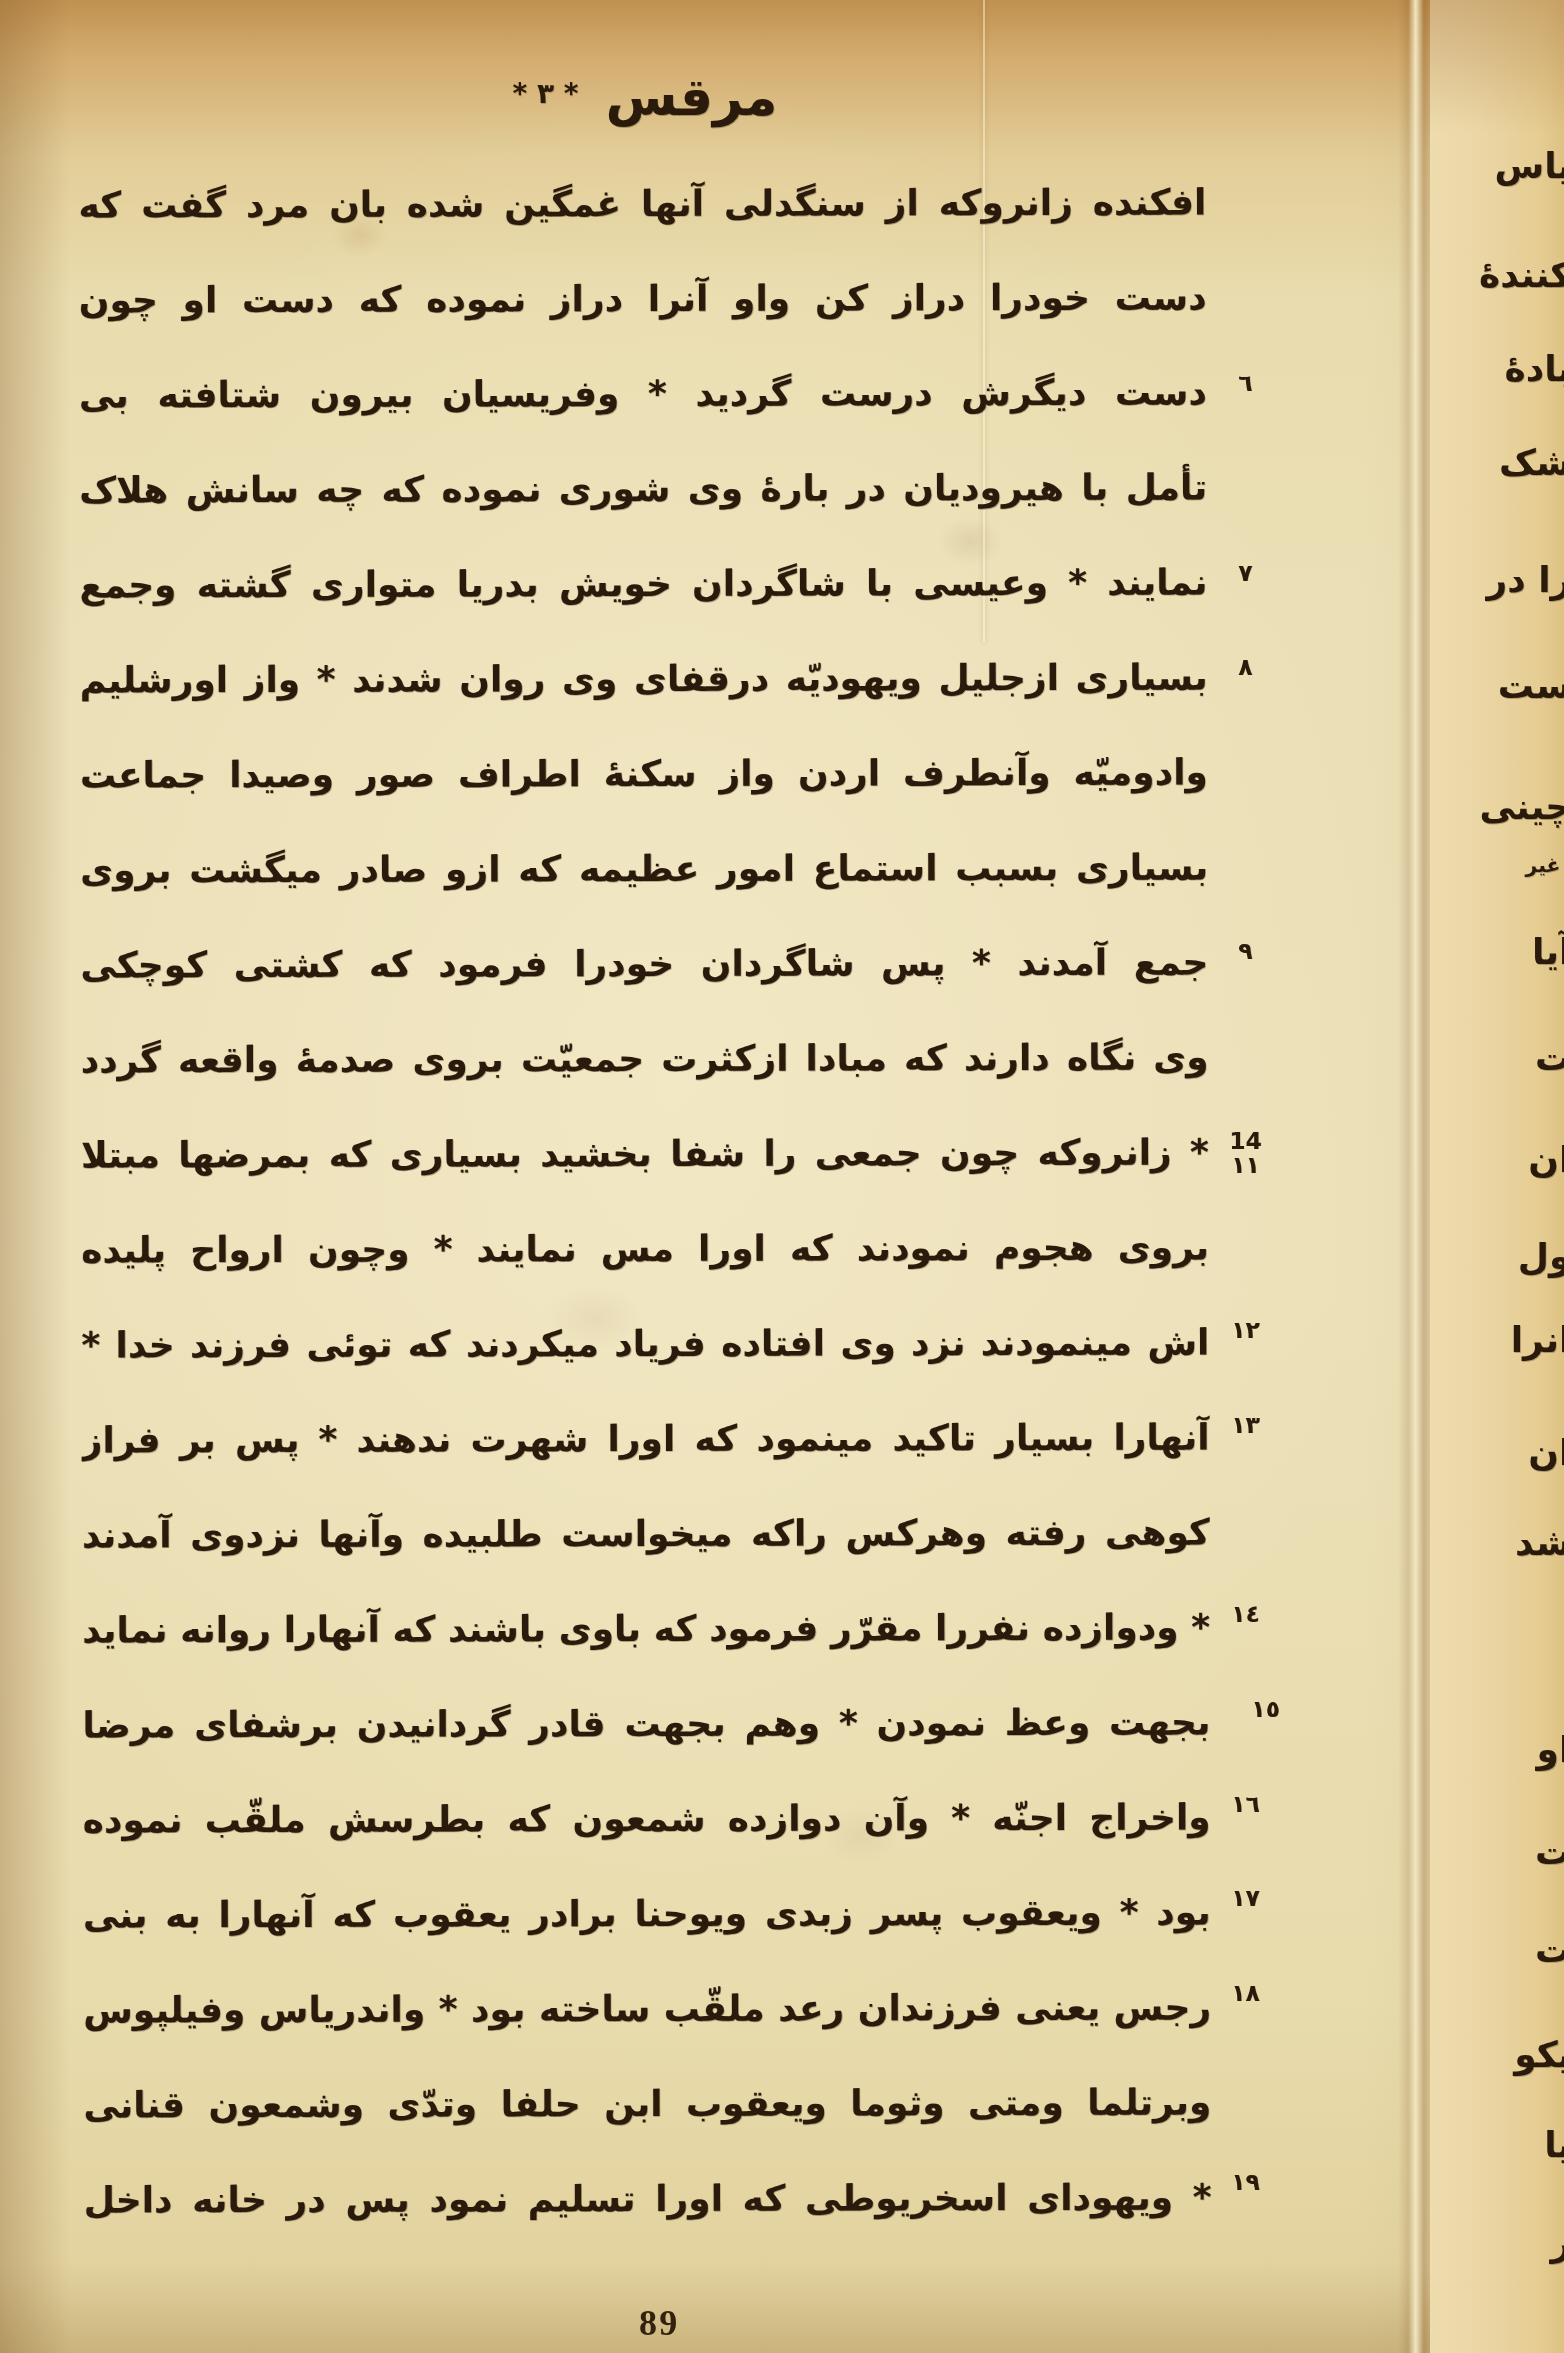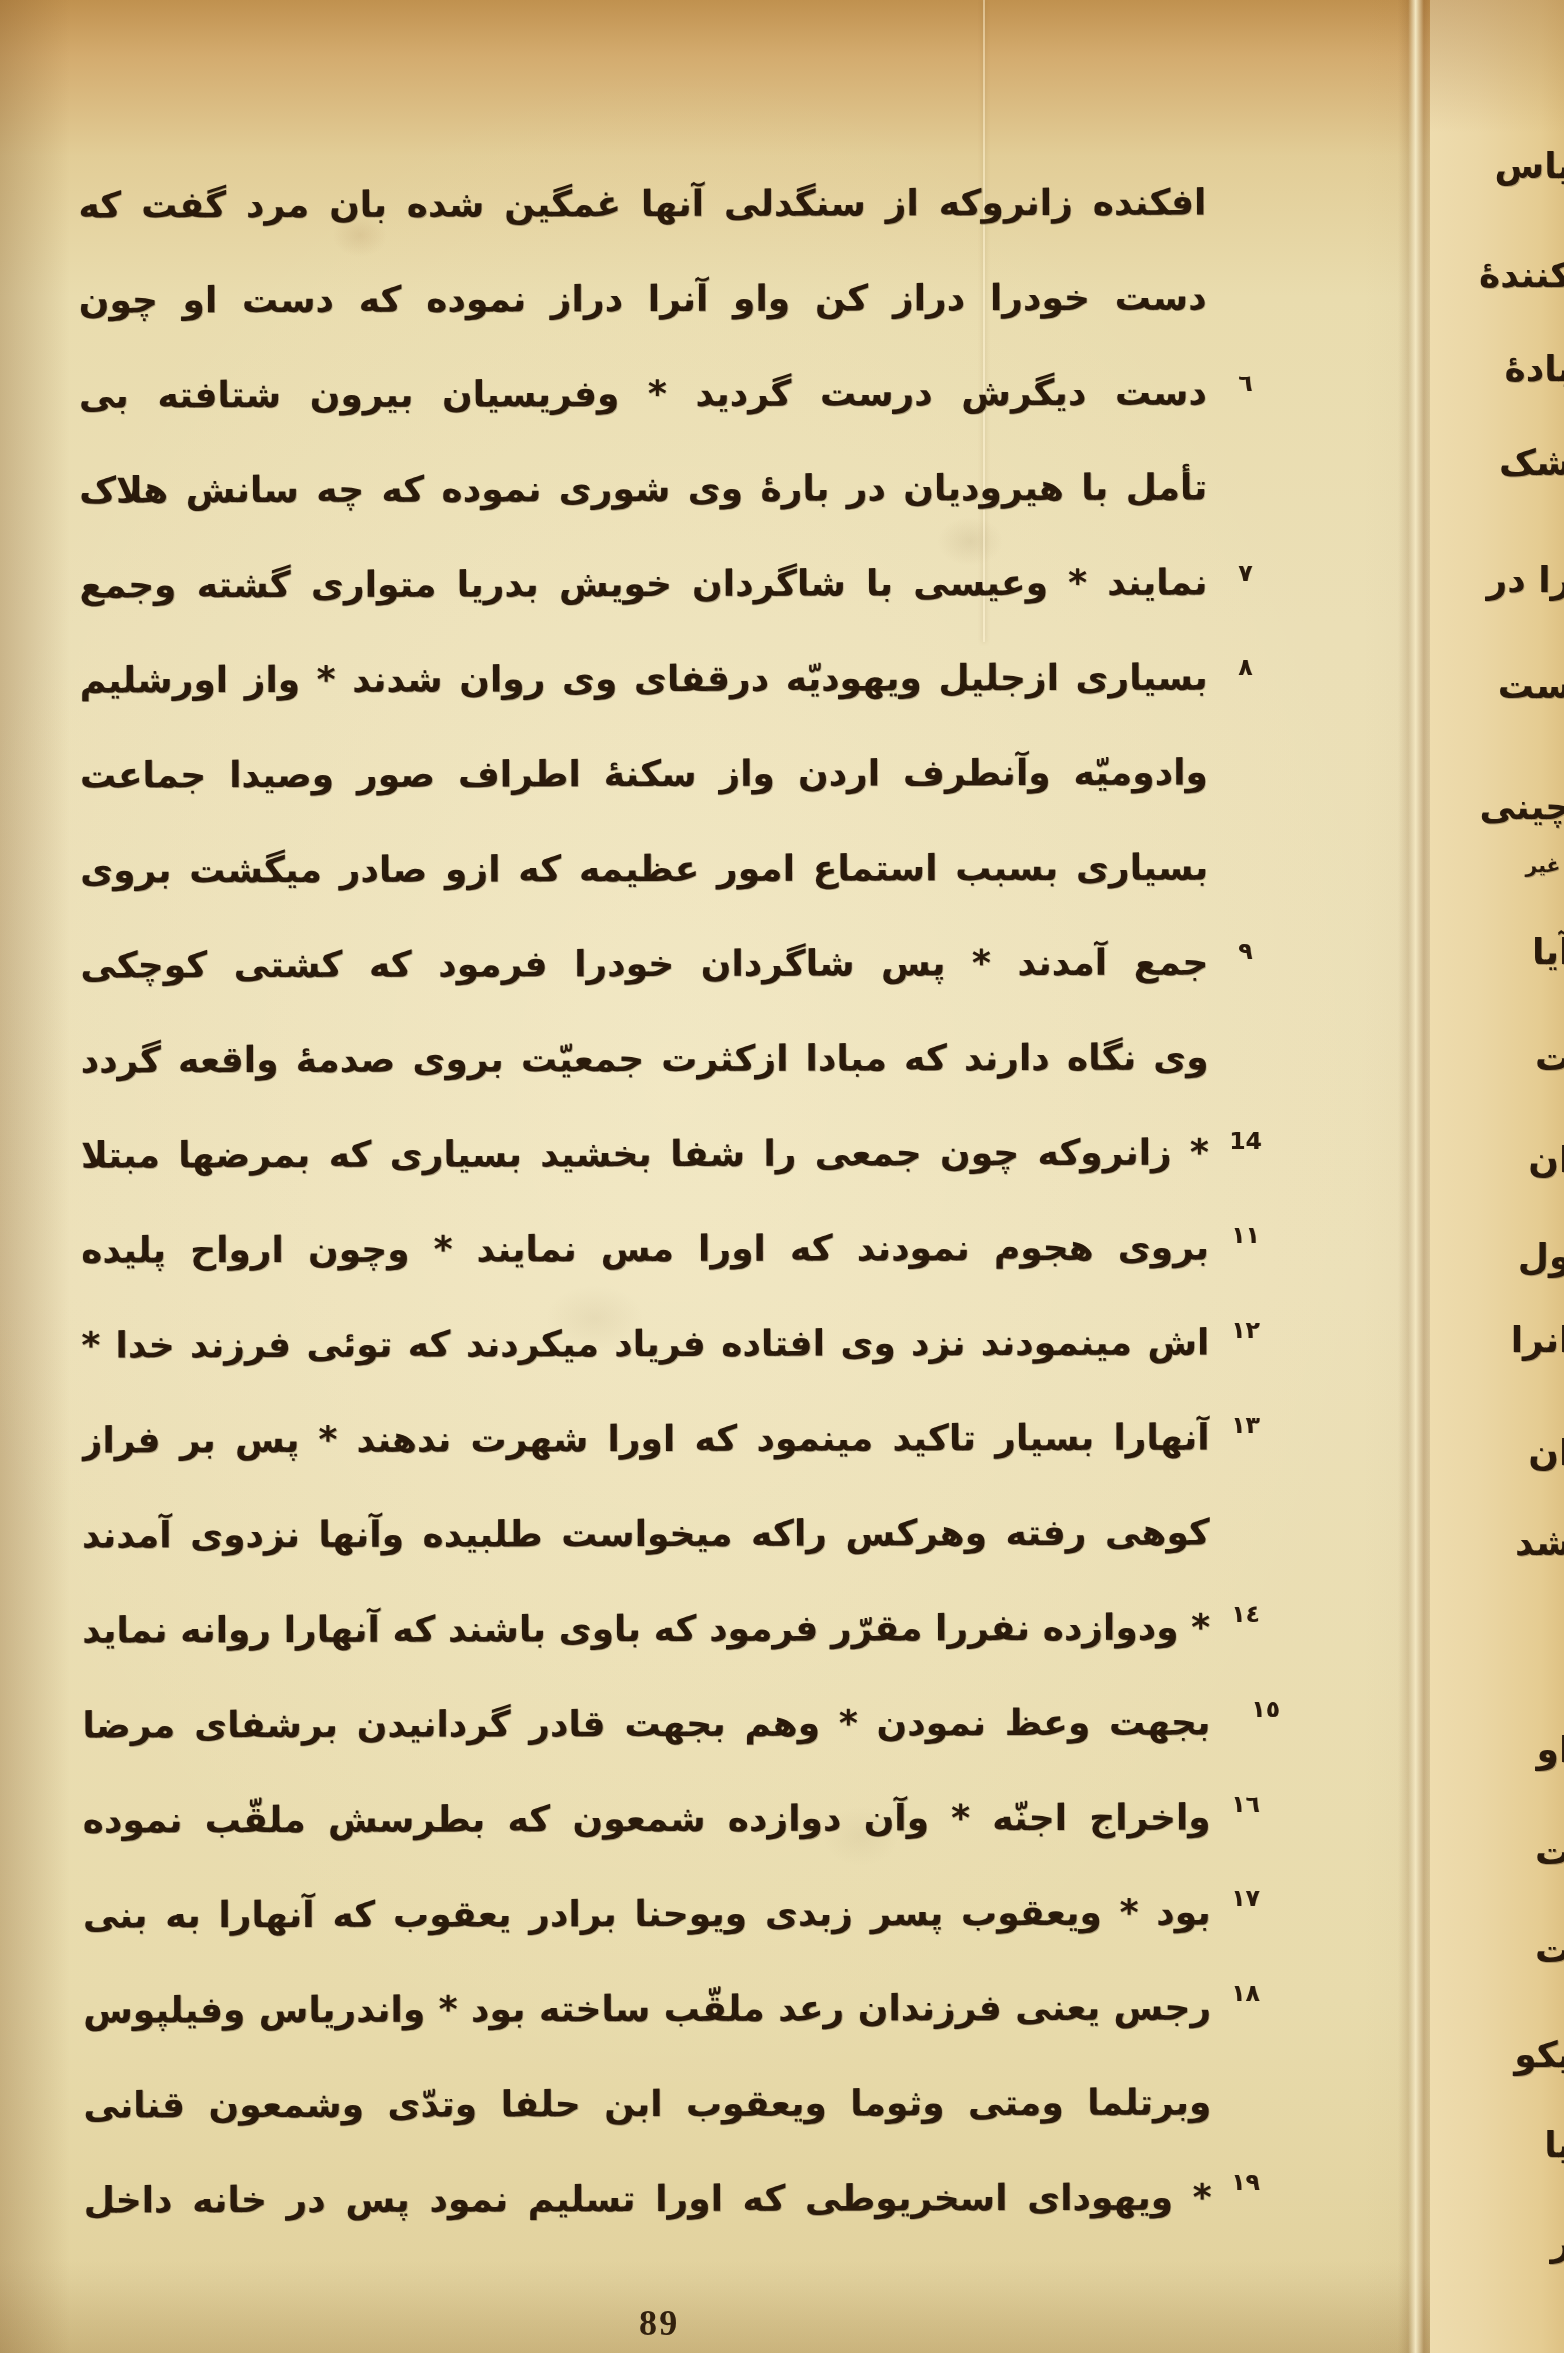--- a/index.html
+++ b/index.html
@@ -91,20 +91,23 @@
 </style>
 </head>
 <body>
 
 <div class="photo">
 
   <div class="vignette"></div>
   <div class="age-spots"></div>
   <div class="fold-minor"></div>
 
+  <div class="header">
+    <span class="book-title">مرقس</span><span class="chapter-marker">* ٣ *</span>
+  </div>
 
   <div class="text-block" id="text-block">
       <div class="line">افکنده زانروکه از سنگدلی آنها غمگین شده بان مرد گفت که</div>
       <div class="line">دست خودرا دراز کن واو آنرا دراز نموده که دست او چون</div>
       <div class="line">دست دیگرش درست گردید * وفریسیان بیرون شتافته بی</div>
       <div class="line">تأمل با هیرودیان در بارهٔ وی شوری نموده که چه سانش هلاک</div>
       <div class="line">نمایند * وعیسی با شاگردان خویش بدریا متواری گشته وجمع</div>
       <div class="line">بسیاری ازجلیل ویهودیّه درقفای وی روان شدند * واز اورشلیم</div>
       <div class="line">وادومیّه وآنطرف اردن واز سکنهٔ اطراف صور وصیدا جماعت</div>
       <div class="line">بسیاری بسبب استماع امور عظیمه که ازو صادر میگشت بروی</div>
@@ -152,21 +155,21 @@
       <div class="frag" style="top: 2034px;">یکو</div>
       <div class="frag" style="top: 2124px;">یا</div>
       <div class="frag" style="top: 2222px;">ر</div>
     </div>
 
 <div class="vnum" style="top: 369px;">٦</div>
     <div class="vnum" style="top: 559px;">٧</div>
     <div class="vnum" style="top: 653px;">٨</div>
     <div class="vnum" style="top: 937px;">٩</div>
     <div class="vnum" style="top: 1127px;">14</div>
-    <div class="vnum" style="top: 1221px;">١١</div>
+    <div class="vnum" style="top: 1151px;">١١</div>
     <div class="vnum" style="top: 1316px;">١٢</div>
     <div class="vnum" style="top: 1411px;">١٣</div>
     <div class="vnum" style="top: 1600px;">١٤</div>
     <div class="vnum" style="top: 1695px; text-align: right;">١٥</div>
     <div class="vnum" style="top: 1790px;">١٦</div>
     <div class="vnum" style="top: 1884px;">١٧</div>
     <div class="vnum" style="top: 1979px;">١٨</div>
     <div class="vnum" style="top: 2168px;">١٩</div>
   </div>
 

